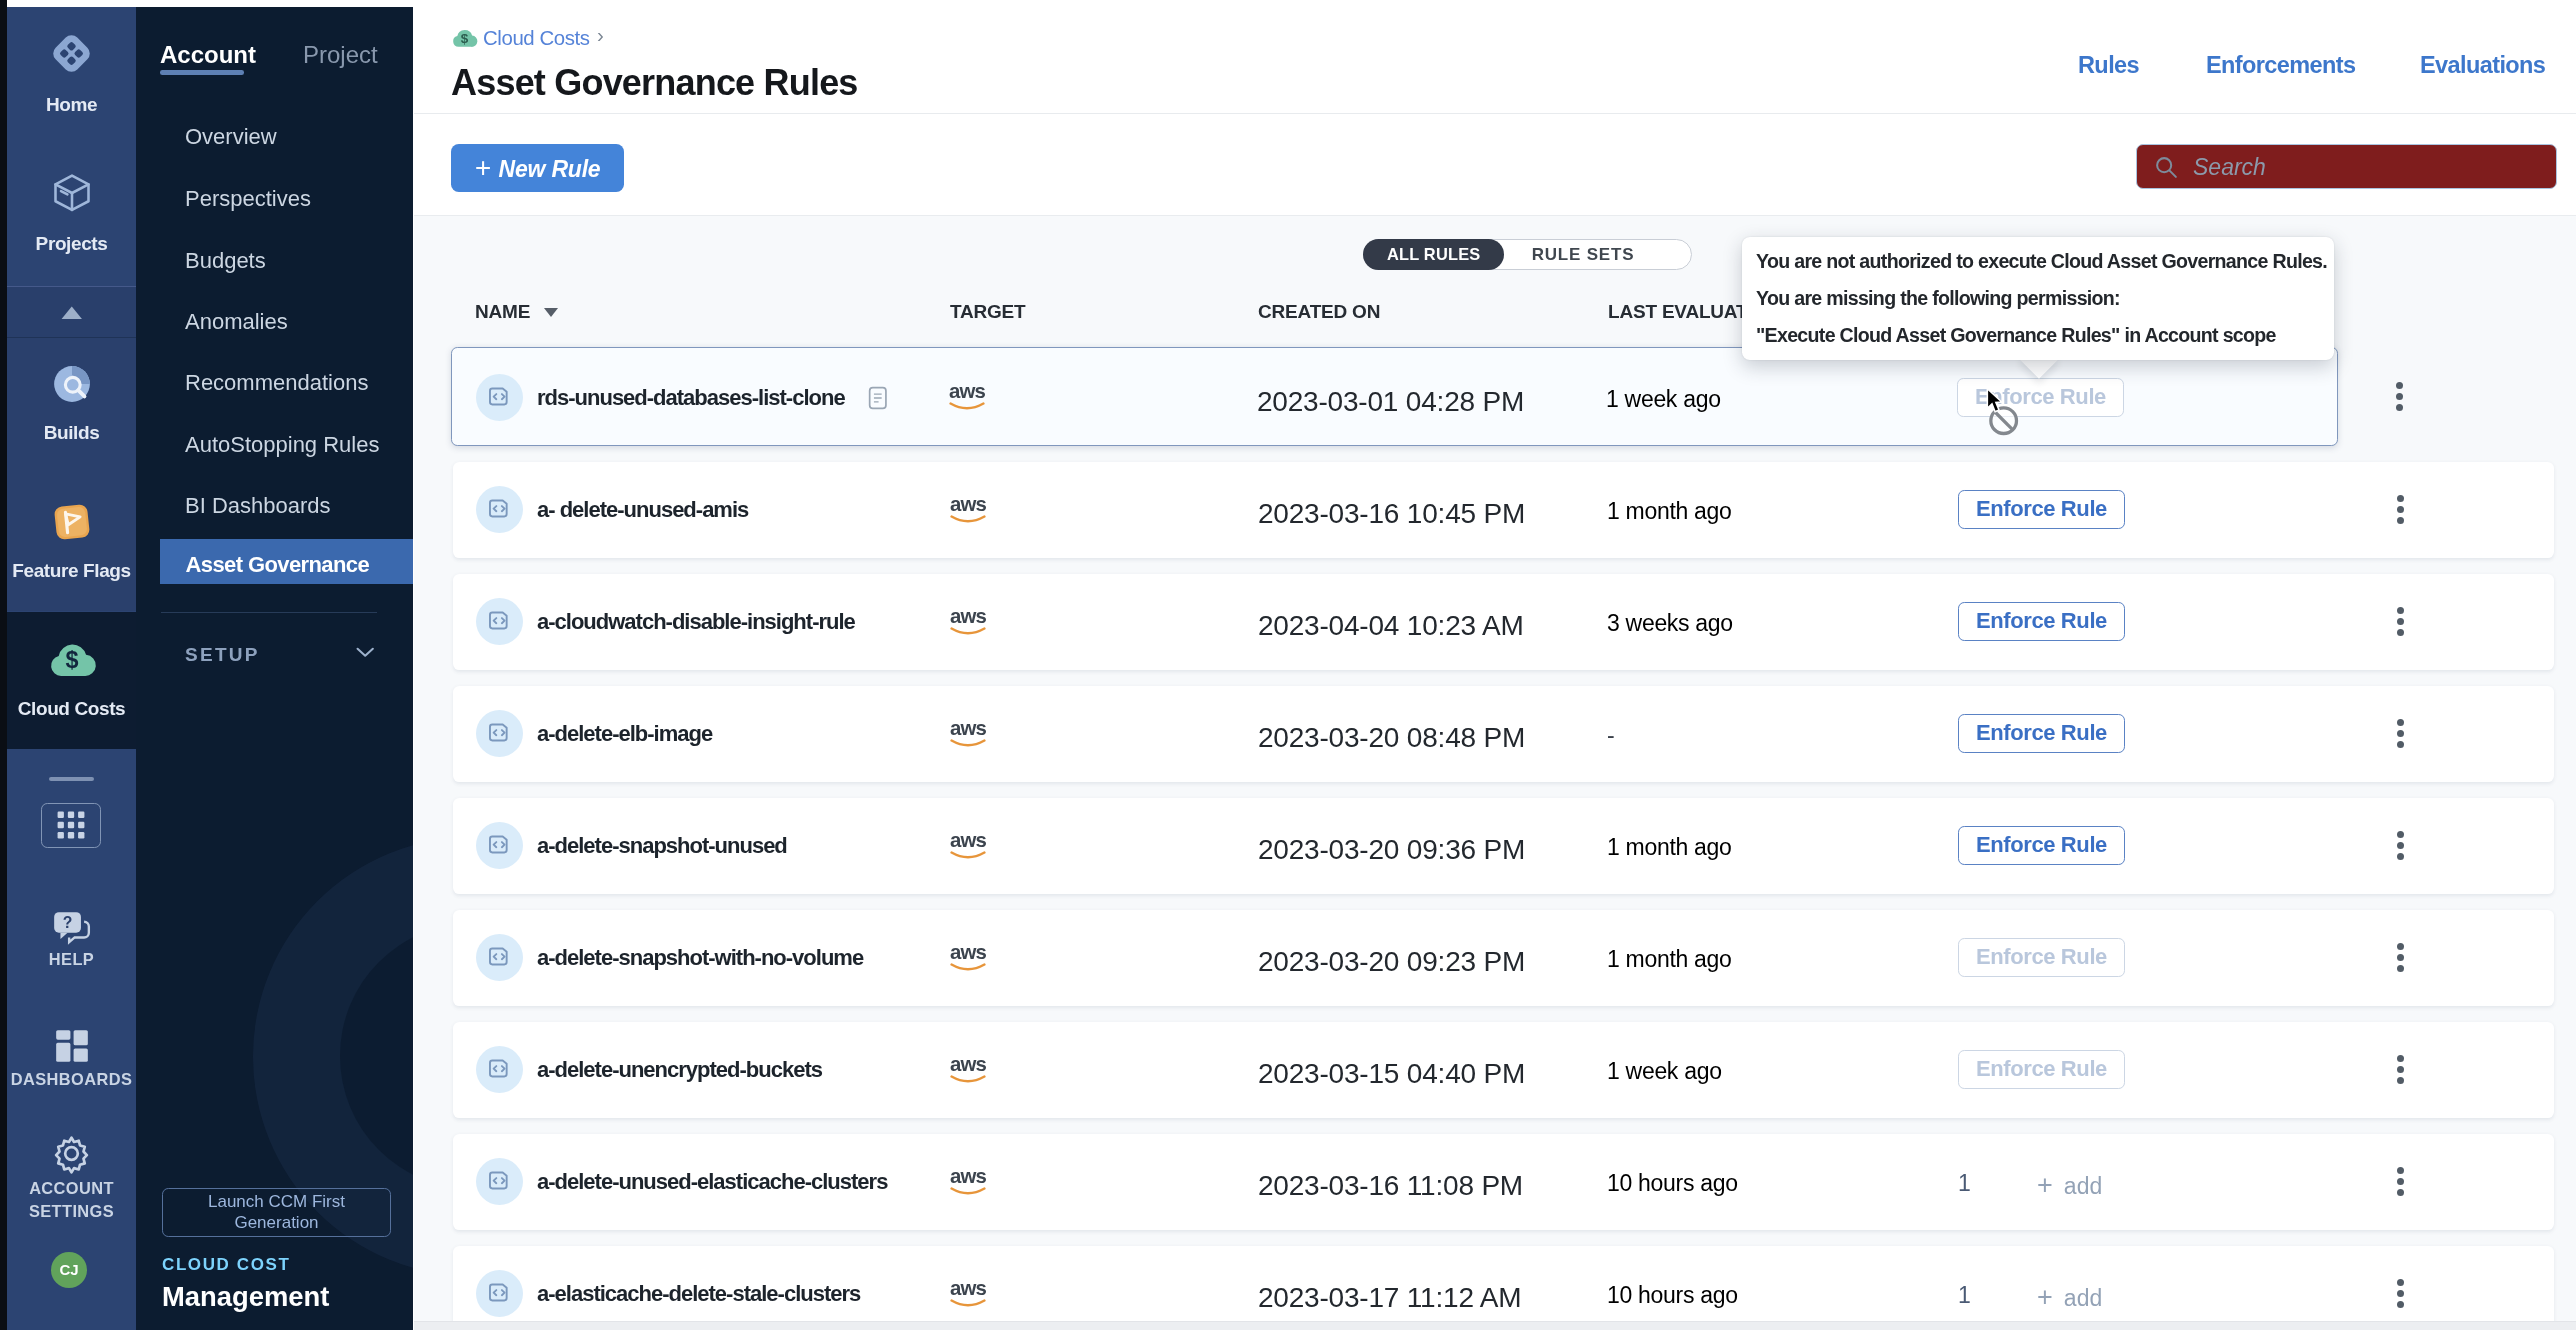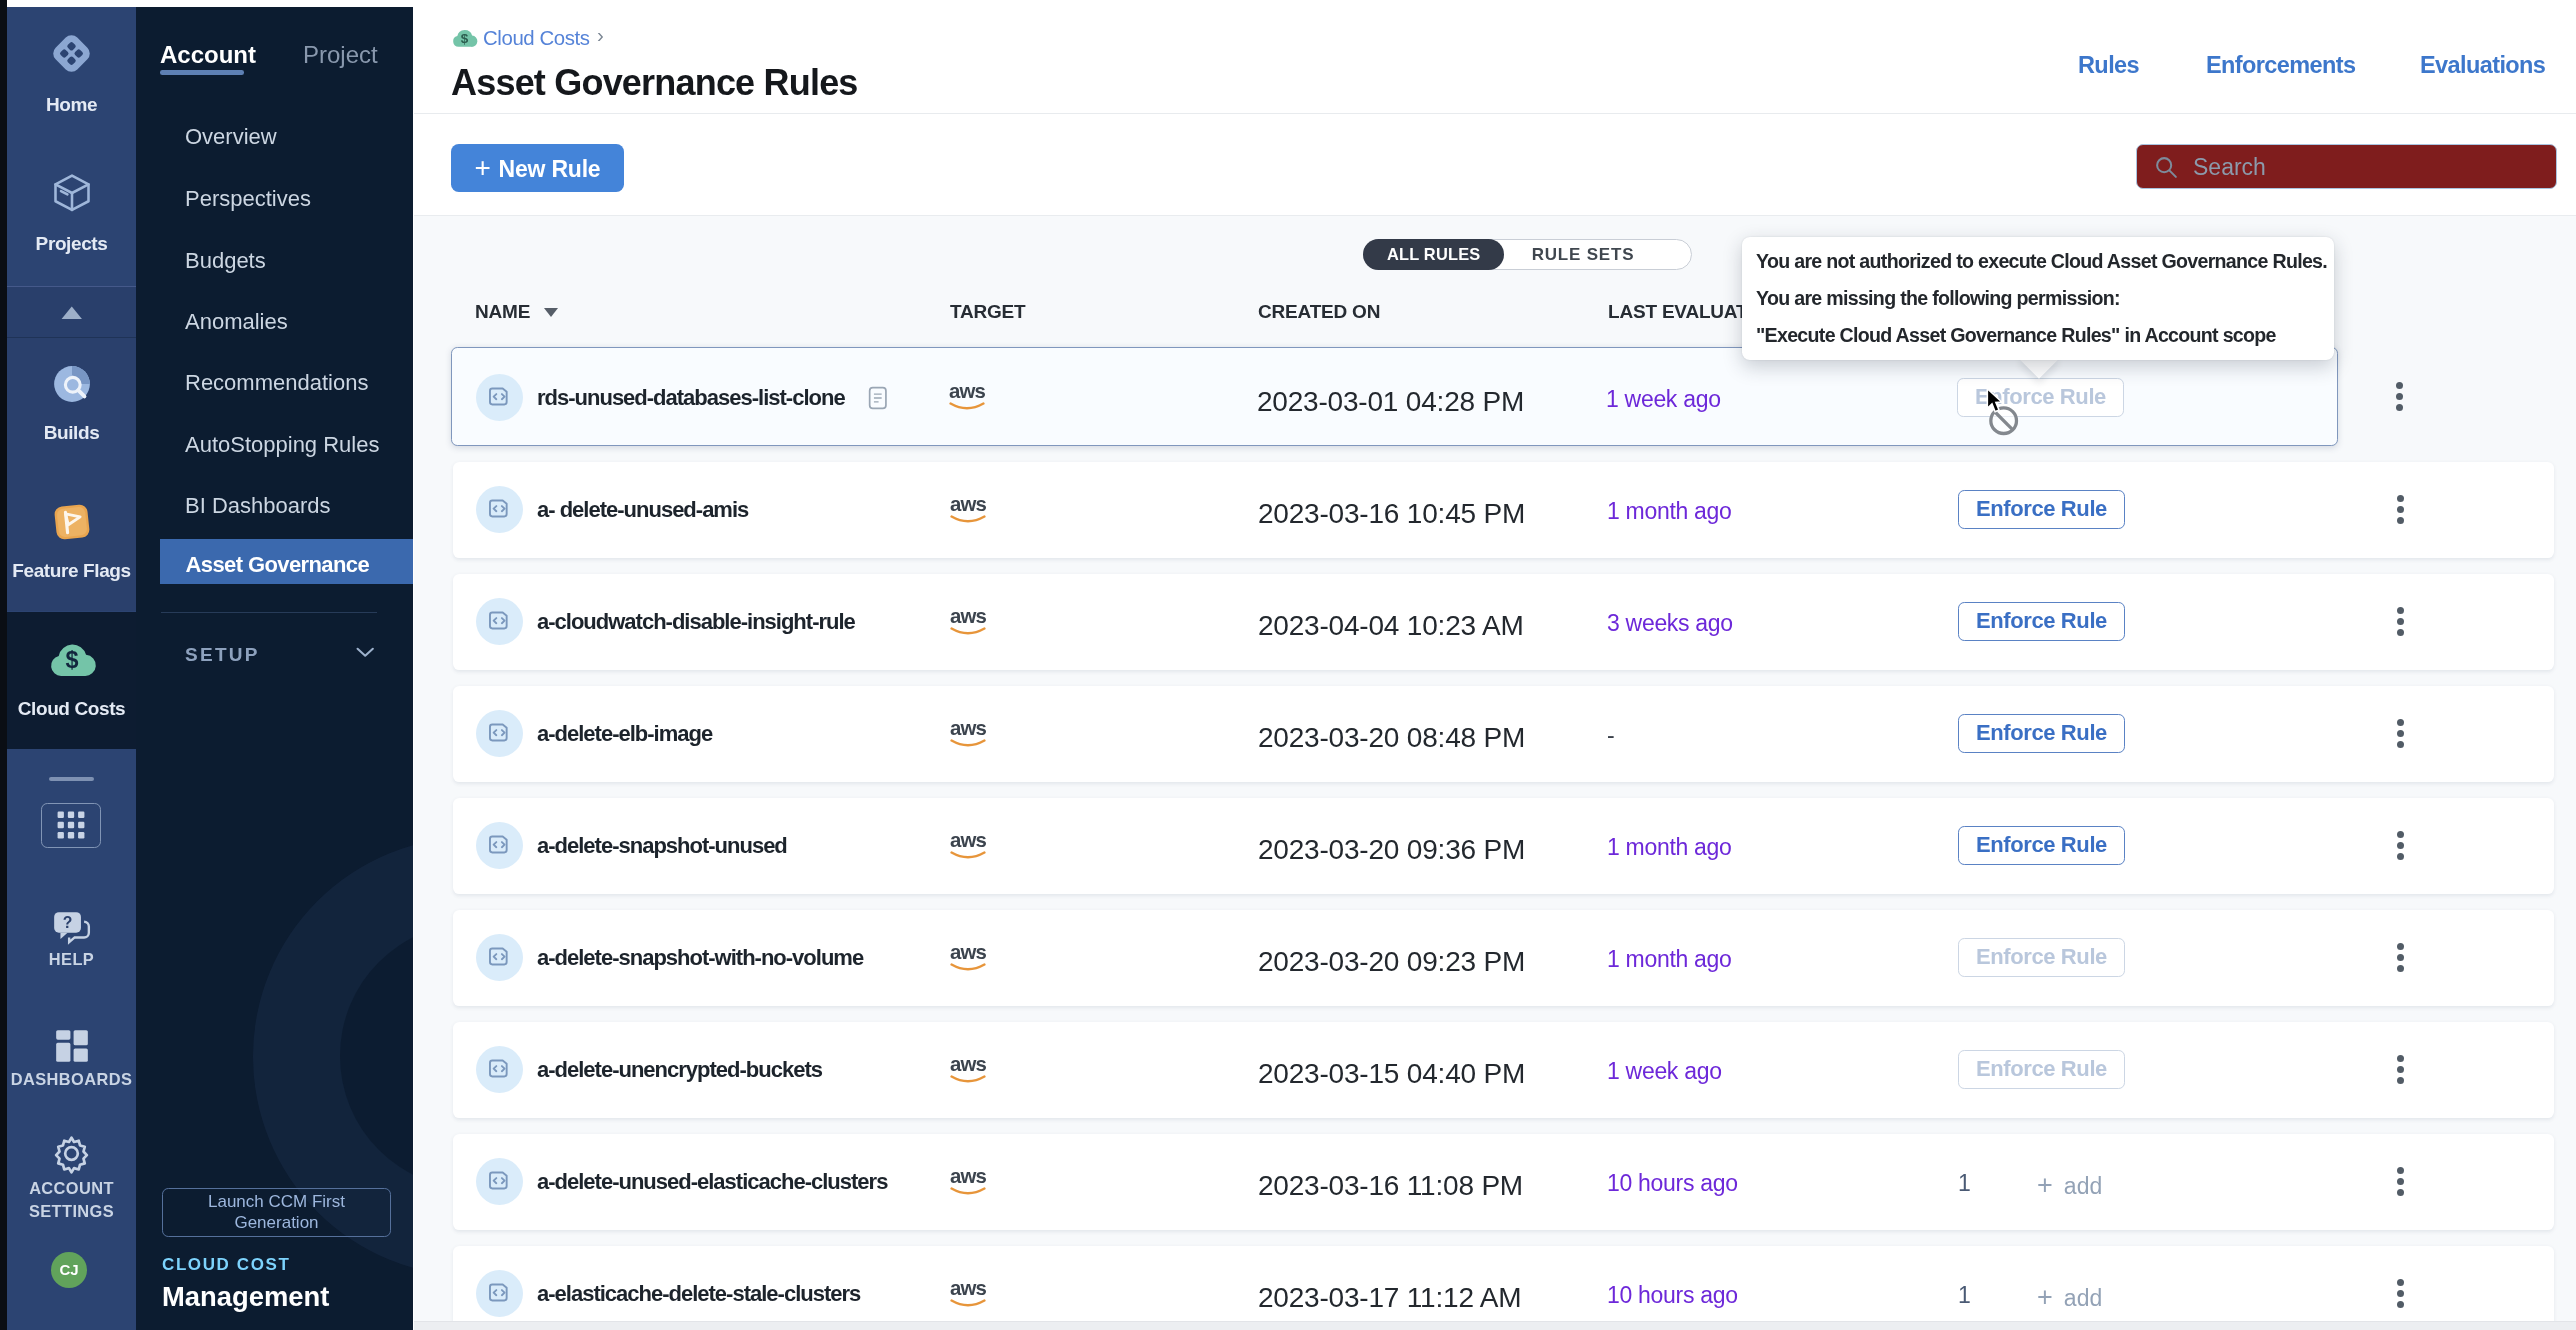--- a/index.html
+++ b/index.html
@@ -32,21 +32,21 @@
   #nav .navdiv { position:absolute; left:25px; top:605px; width:216px; height:0.8px; background:#273b58; }
   #nav .setup { position:absolute; left:49px; top:637px; font-size:19px; font-weight:700; letter-spacing:2.3px; color:#8da1bd; }
   #nav .setupchev { position:absolute; left:219px; top:639px; }
   #nav .launch { position:absolute; left:26px; top:1181px; width:229px; height:49px; border:1.6px solid #55709b; border-radius:6.3px; color:#9db7de; font-size:17px; line-height:21px; text-align:center; padding-top:2.3px; }
   #nav .cclabel { position:absolute; left:26px; top:1248px; font-size:17px; font-weight:600; letter-spacing:1.6px; color:#7dd3fc; }
   #nav .mgmt { position:absolute; left:26px; top:1274px; font-size:27.4px; font-weight:700; color:#ffffff; }
 
   
   #main { position:absolute; left:414px; top:7px; width:2162px; height:1324px; background:#f7f9fb; }
   #head { position:absolute; left:0; top:0; width:2162px; height:107px; background:#ffffff; border-bottom:0.8px solid #e8ebee; }
-  #toolbar { position:absolute; left:0; top:107px; width:2162px; height:102px; background:#ffffff; border-bottom:0.8px solid #e9ecef; }
+  #toolbar { position:absolute; left:0; top:107px; width:2162px; height:102px; background:#ffffff; border-bottom:0.8px solid #e9ecef;font-style:italic; }
   .crumbtxt { position:absolute; left:69px; top:19.6px; font-size:20.4px; font-weight:500; color:#5583d8; letter-spacing:-0.4px; }
   .crumbsep { position:absolute; left:183px; top:17px; font-size:20.4px; color:#7c8794; }
   #head h1 { position:absolute; left:37px; top:55px; font-size:36px; font-weight:700; color:#15181c; letter-spacing:-0.8px; }
   .toplink { position:absolute; top:45px; font-size:23.5px; font-weight:600; color:#3d77cb; letter-spacing:-0.6px; }
 
   .newrule { position:absolute; left:37px; top:30px; width:173px; height:48px; background:#4484d9; border-radius:7.8px; color:#ffffff; font-size:23px; font-weight:600; text-align:center; line-height:48px; letter-spacing:-0.2px; }
   .newrule .p { font-size:28px; font-weight:400; margin-right:7.8px; }
   .search { position:absolute; left:1722px; top:30px; width:421px; height:45px; background:#7f1d1d; border:1.6px solid #a9c4e0; border-radius:7px; }
   .search .mag { position:absolute; left:17px; top:10.2px; }
   .search .ph { position:absolute; left:56px; top:9.4px; font-size:23px; color:#8c9aab; }
@@ -66,21 +66,21 @@
   .ric { position:absolute; left:23px; width:47px; height:47px; border-radius:50%; background:#daecfa; text-align:center; padding-top:9.4px; }
   .card.sel .ric { left:24px; }
   .rname { position:absolute; left:84px; font-size:22px; font-weight:700; color:#1d242c; letter-spacing:-1px; }
   .card.sel .rname { left:85px; }
   .copyic { display:inline-block; vertical-align:-4.7px; margin-left:23.5px; }
   .awswrap { position:absolute; left:497px; }
   .awsbox { position:relative; width:36px; height:33px; }
   .awstxt { position:absolute; left:0; top:-2.3px; font-size:20.4px; font-weight:700; color:#3c444e; letter-spacing:-0.8px; }
   .awsarc { position:absolute; left:0px; top:19.6px; }
   .rdate { position:absolute; left:805px; font-size:28px; color:#23282e; letter-spacing:-0.2px; }
-  .reval { position:absolute; left:1154px; font-size:23px; font-weight:500; color:#6d28d9; letter-spacing:-0.3px; }
+  .reval { position:absolute; left:1154px; font-size:23px; font-weight:500; color:#000000; letter-spacing:-0.3px; }
   .reval.dash { color:#3a404a; }
   .ebtn { position:absolute; left:1505px; width:167px; height:39px; border:1.6px solid #5a82c4; border-radius:6.3px; background:#ffffff; color:#3a6fc4; font-size:22px; font-weight:600; text-align:center; line-height:36px; letter-spacing:-0.4px; }
   .ebtn.dis { border-color:#ccd6e4; color:#b9c7dc; }
   .cnt { position:absolute; left:1505px; font-size:23px; font-weight:500; color:#4a5a74; }
   .addl { position:absolute; left:1584px; font-size:23px; font-weight:500; color:#93a2b6; }
   .addl .plus { font-size:27px; font-weight:400; margin-right:4.7px; }
   .dots { position:absolute; left:1944px; width:7px; }
   .dots i { display:block; width:7px; height:7px; border-radius:50%; background:#525c66; margin-bottom:3.9px; }
 
   

